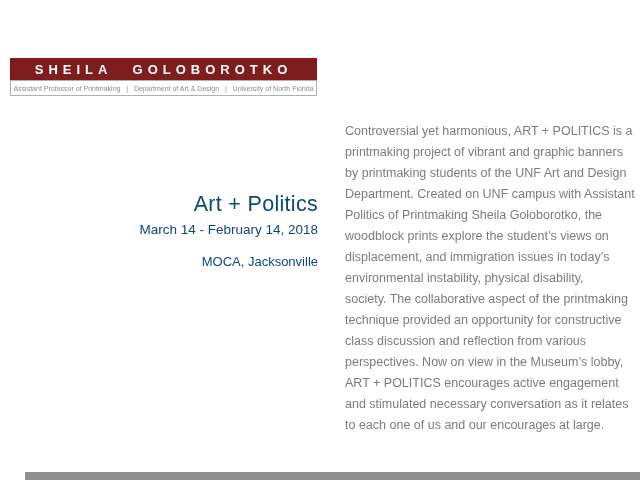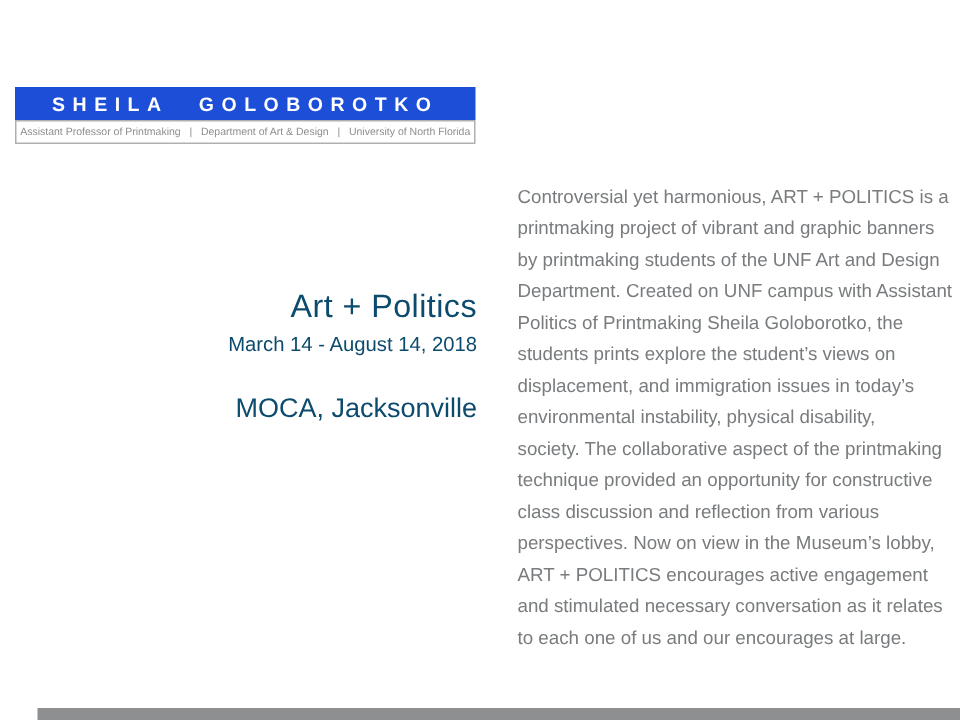--- a/index.html
+++ b/index.html
@@ -4,41 +4,41 @@
 <style>
   html,body { margin:0; padding:0; background:#ffffff; }
   .slide {
     position:relative; width:640px; height:480px; background:#ffffff;
     font-family:"Liberation Sans", sans-serif; overflow:hidden;
   }
 
   
   .header-bar {
     position:absolute; left:10px; top:58px; width:307px; height:22px;
-    background:#1d4ed8; display:flex; align-items:center; justify-content:center;
+    background:#7f1d1d; display:flex; align-items:center; justify-content:center;
   }
   .header-name {
     color:#ffffff; font-weight:bold; font-size:13px;
     letter-spacing:5px; word-spacing:12px; white-space:nowrap;
   }
   .header-subtitle-box {
     position:absolute; left:10px; top:80px; width:305px; height:14px;
     border:1px solid #aeb0b1; background:#ffffff;
     display:flex; align-items:center; justify-content:center;
   }
   .header-subtitle { color:#8c8e90; font-size:7px; white-space:pre; }
 
   
   .title-block {
     position:absolute; left:0; top:191px; width:318px;
     text-align:right; color:#0c4a6e;
   }
   .title-line  { font-size:21.5px; line-height:26px; letter-spacing:0.3px; }
   .title-dates { font-size:13.5px; line-height:26px; }
-  .title-venue { font-size:18px; line-height:26px; margin-top:16px; }
+  .title-venue { font-size:13px; line-height:26px; margin-top:6px; }
 
   
   .body-text {
     position:absolute; left:345px; top:121px; width:278px;
     color:#797c7e; font-size:12.5px;
   }
   .body-line { height:21px; line-height:21px; white-space:nowrap; }
 
   
   .next-page-bar {
@@ -54,31 +54,31 @@
   <div class="header-bar">
     <span class="header-name">SHEILA GOLOBOROTKO</span>
   </div>
 
   <div class="header-subtitle-box">
     <span class="header-subtitle">Assistant Professor of Printmaking   |   Department of Art &amp; Design   |   University of North Florida</span>
   </div>
 
   <div class="title-block">
     <div class="title-line">Art + Politics</div>
-    <div class="title-dates">March 14 - August 14, 2018</div>
+    <div class="title-dates">March 14 - February 14, 2018</div>
     <div class="title-venue">MOCA, Jacksonville</div>
   </div>
 
   <div class="body-text">
     <div class="body-line">Controversial yet harmonious, ART + POLITICS is a</div>
     <div class="body-line">printmaking project of vibrant and graphic banners</div>
     <div class="body-line">by printmaking students of the UNF Art and Design</div>
     <div class="body-line">Department. Created on UNF campus with Assistant</div>
     <div class="body-line">Politics of Printmaking Sheila Goloborotko, the</div>
-    <div class="body-line">students prints explore the student’s views on</div>
+    <div class="body-line">woodblock prints explore the student’s views on</div>
     <div class="body-line">displacement, and immigration issues in today’s</div>
     <div class="body-line">environmental instability, physical disability,</div>
     <div class="body-line">society. The collaborative aspect of the printmaking</div>
     <div class="body-line">technique provided an opportunity for constructive</div>
     <div class="body-line">class discussion and reflection from various</div>
     <div class="body-line">perspectives. Now on view in the Museum’s lobby,</div>
     <div class="body-line">ART + POLITICS encourages active engagement</div>
     <div class="body-line">and stimulated necessary conversation as it relates</div>
     <div class="body-line">to each one of us and our encourages at large.</div>
   </div>

